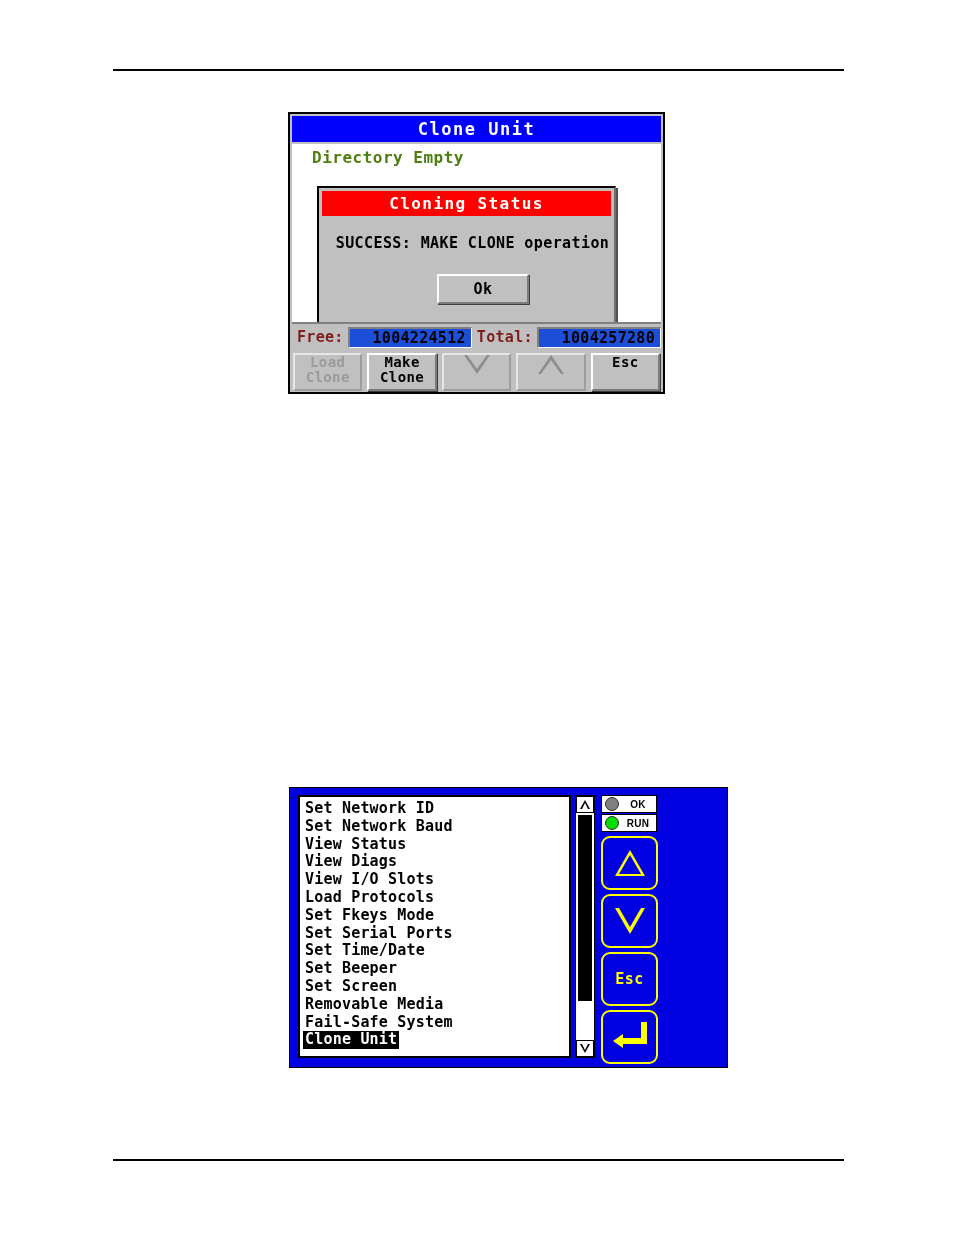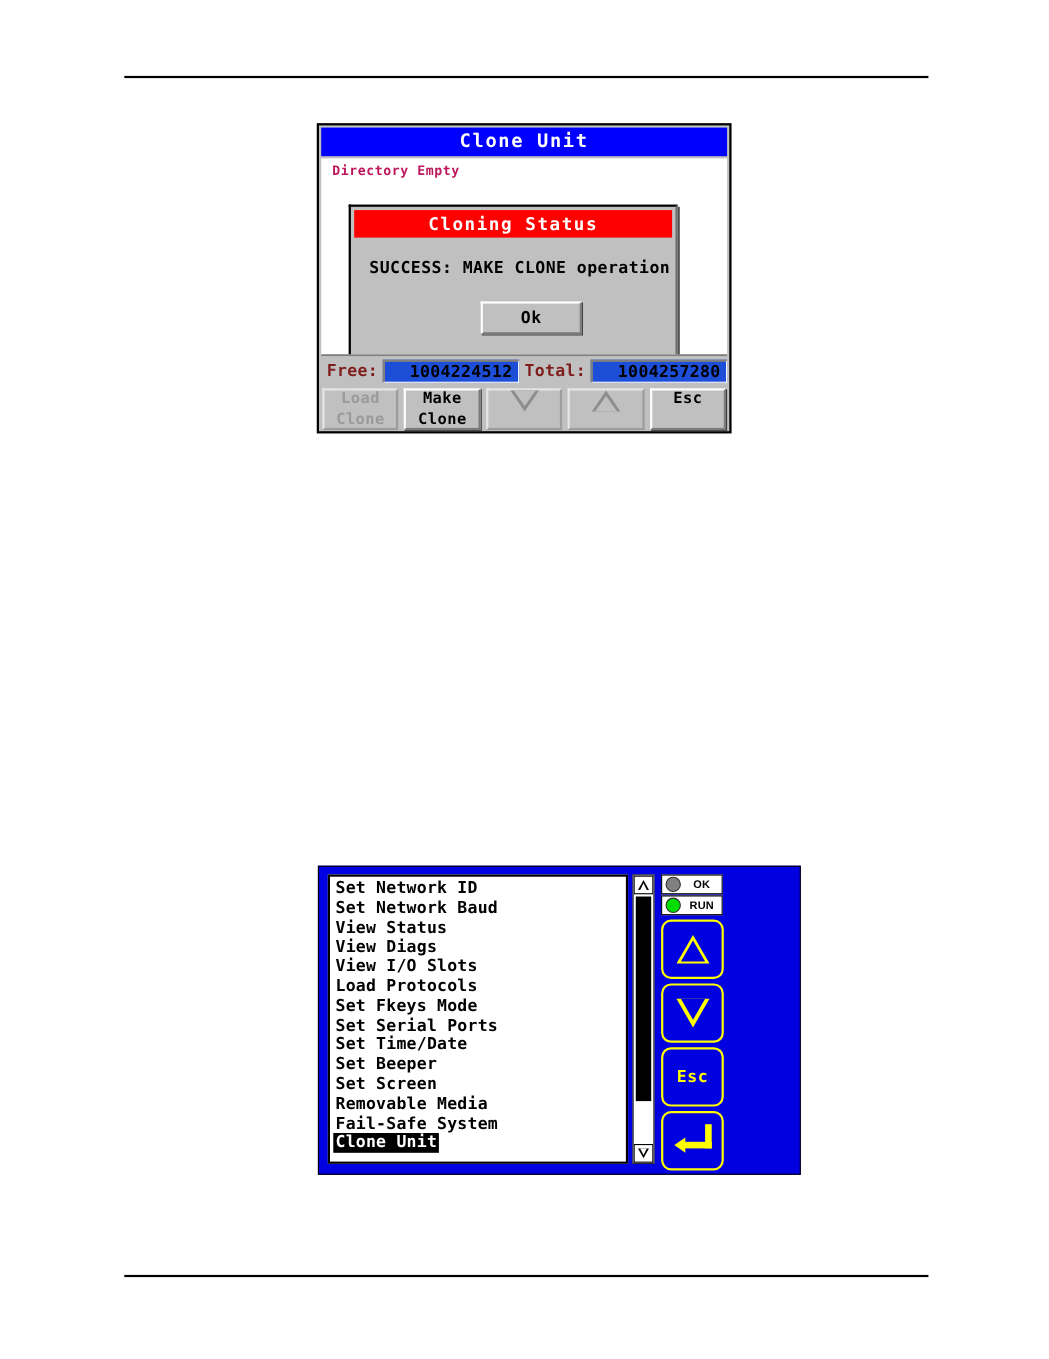--- a/index.html
+++ b/index.html
@@ -71,26 +71,26 @@
     left: 2px;
     top: 30px;
     right: 2px;
     height: 178px;
     background: #ffffff;
     border-bottom: 2px solid #808080;
     overflow: hidden;
   }
   .list-area .dir-text {
     position: absolute;
-    left: 10px;
+    left: 20px;
     top: 4px;
     font-family: "DejaVu Sans Mono", monospace;
     font-weight: bold;
-    font-size: 12px;
-    color: #be185d;
+    font-size: 16px;
+    color: #4d7c0f;
     letter-spacing: 0.5px;
     white-space: nowrap;
   }
 
   
   #cloning-status-dialog {
     position: absolute;
     left: 25px;
     top: 42px;
     width: 299px;
@@ -208,21 +208,21 @@
     flex: 1;
     background: #c0c0c0;
     border-top: 2px solid #ffffff;
     border-left: 2px solid #ffffff;
     border-right: 2px solid #7b7b7b;
     border-bottom: 2px solid #7b7b7b;
     box-sizing: border-box;
     display: flex;
     flex-direction: column;
     align-items: center;
-    justify-content: space-between;
+    justify-content: flex-start;
     font-family: "DejaVu Sans Mono", monospace;
     font-weight: bold;
     font-size: 14px;
     line-height: 15px;
     color: #000000;
     letter-spacing: 0.4px;
   }
   .pbtn.disabled {
     color: #9a9a9a;
     border-top-color: #e6e6e6;

